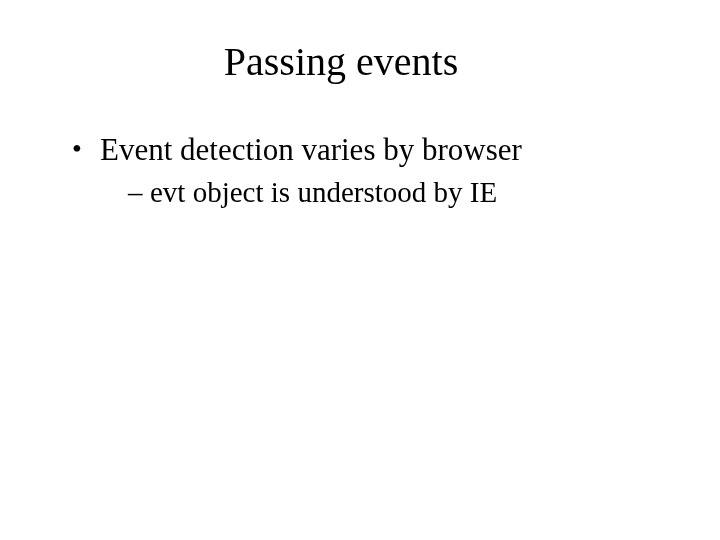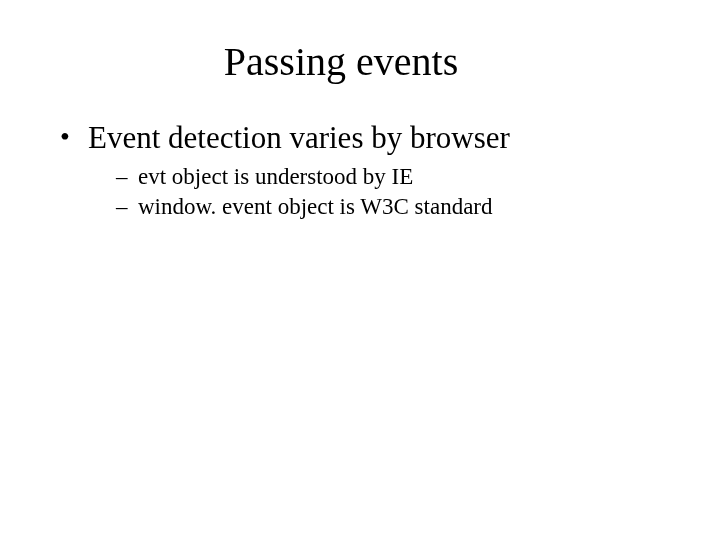--- a/index.html
+++ b/index.html
@@ -22,21 +22,21 @@
     font-size: 40px;
     padding-top: 38px;
     padding-bottom: 20px;
     font-weight: normal;
   }
   .body {
     padding: 10px 50px 0 50px;
   }
   ul.lvl1 {
     list-style: none;
-    margin: 4px;
+    margin: 16px;
     padding: 0;
   }
   ul.lvl1 > li {
     font-size: 31px;
     line-height: 1.25;
     position: relative;
     padding-left: 34px;
     margin-bottom: 12px;
   }
   ul.lvl1 > li::before {
@@ -45,21 +45,21 @@
     left: 6px;
     top: 0;
     font-size: 28px;
   }
   ul.lvl2 {
     list-style: none;
     margin: 4px 0 10px 0;
     padding: 0 0 0 28px;
   }
   ul.lvl2 > li {
-    font-size: 23px;
+    font-size: 29px;
     line-height: 1.3;
     position: relative;
     padding-left: 22px;
   }
   ul.lvl2 > li::before {
     content: "–";
     position: absolute;
     left: 0;
     top: 0;
   }
@@ -70,20 +70,17 @@
 <div class="slide">
   <div class="title">Passing events</div>
   <div class="body">
     <ul class="lvl1">
       <li>
         <span>Event detection varies by browser</span>
         <ul class="lvl2">
           <li>
             <span>evt object is understood by IE</span>
           </li>
-          <li>
-            <span>window. event object is W3C standard</span>
-          </li>
         </ul>
       </li>
     </ul>
   </div>
 </div>
 
 </body></html>

